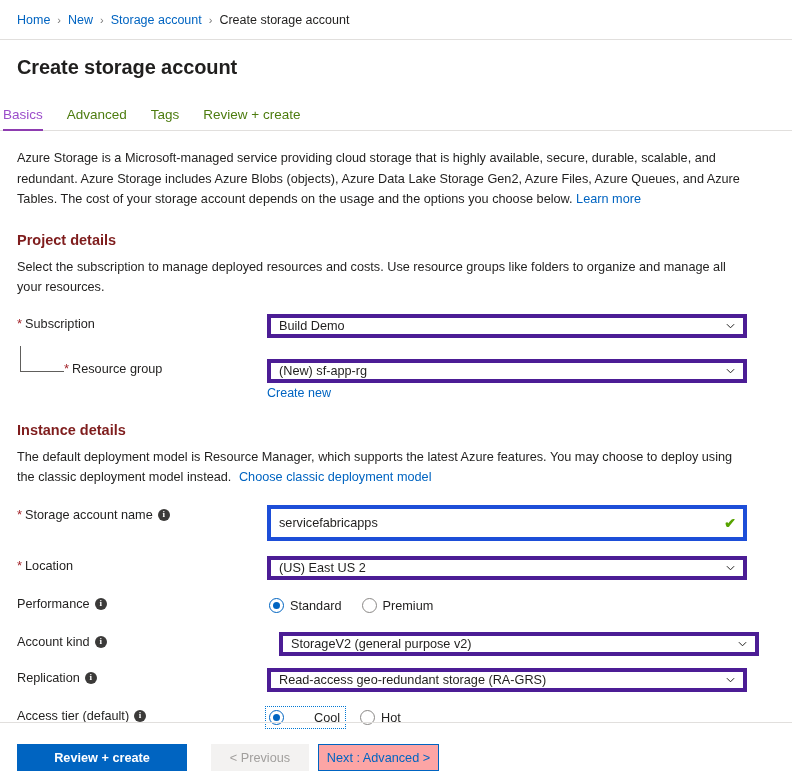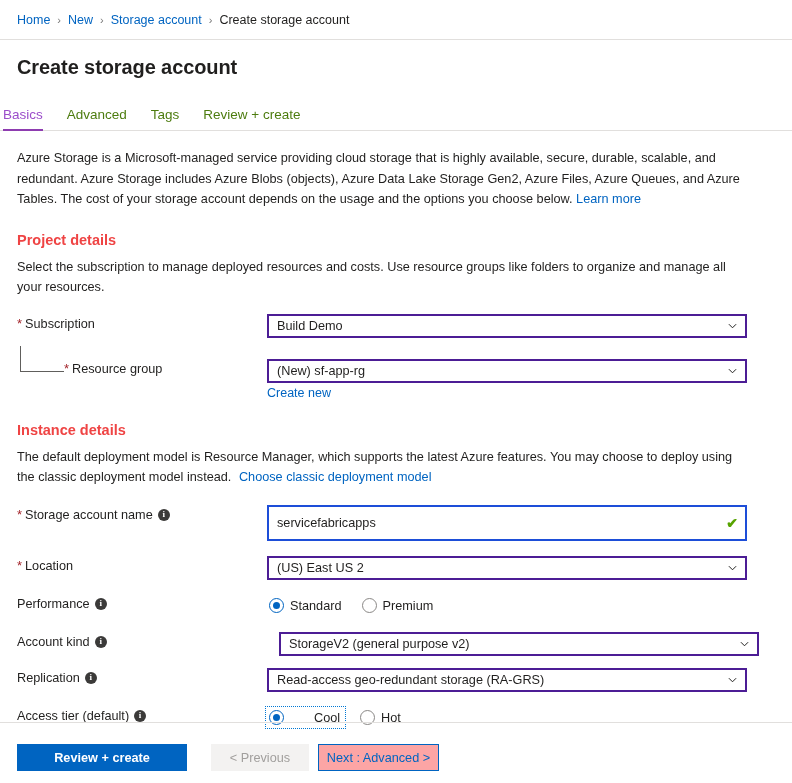--- a/index.html
+++ b/index.html
@@ -67,21 +67,21 @@
     font-size: 12.7px;
     line-height: 20.5px;
     color: #201f1e;
     max-width: 738px;
   }
   .inline-link { color: #0064c1; cursor: pointer; }
 
   .section-title {
     font-size: 14.5px;
     font-weight: bold;
-    color: #ef4444;
+    color: #7f1d1d;
     margin-top: 22px;
   }
   .section-desc {
     font-size: 12.7px;
     line-height: 20.5px;
     color: #201f1e;
     margin-top: 9px;
     max-width: 735px;
   }
 
@@ -119,21 +119,21 @@
     cursor: pointer;
     line-height: 1;
   }
 
   .field-area { flex: 1; position: relative; }
 
   
   .select-box {
     width: 480px;
     height: 24px;
-    border: 2px solid #4c1d95;
+    border: 4px solid #4c1d95;
     background: #ffffff;
     display: flex;
     align-items: center;
     padding: 0 8px;
     font-size: 12.7px;
     color: #201f1e;
     cursor: pointer;
     position: relative;
   }
   .select-box .chev {
@@ -141,21 +141,21 @@
     right: 8px;
     top: 50%;
     transform: translateY(-50%);
     width: 9px; height: 9px;
   }
 
   
   .text-input {
     width: 480px;
     height: 36px;
-    border: 2px solid #1d4ed8;
+    border: 4px solid #1d4ed8;
     background: #ffffff;
     display: flex;
     align-items: center;
     padding: 0 8px;
     font-size: 12.7px;
     color: #201f1e;
     position: relative;
   }
   .valid-check {
     position: absolute;

